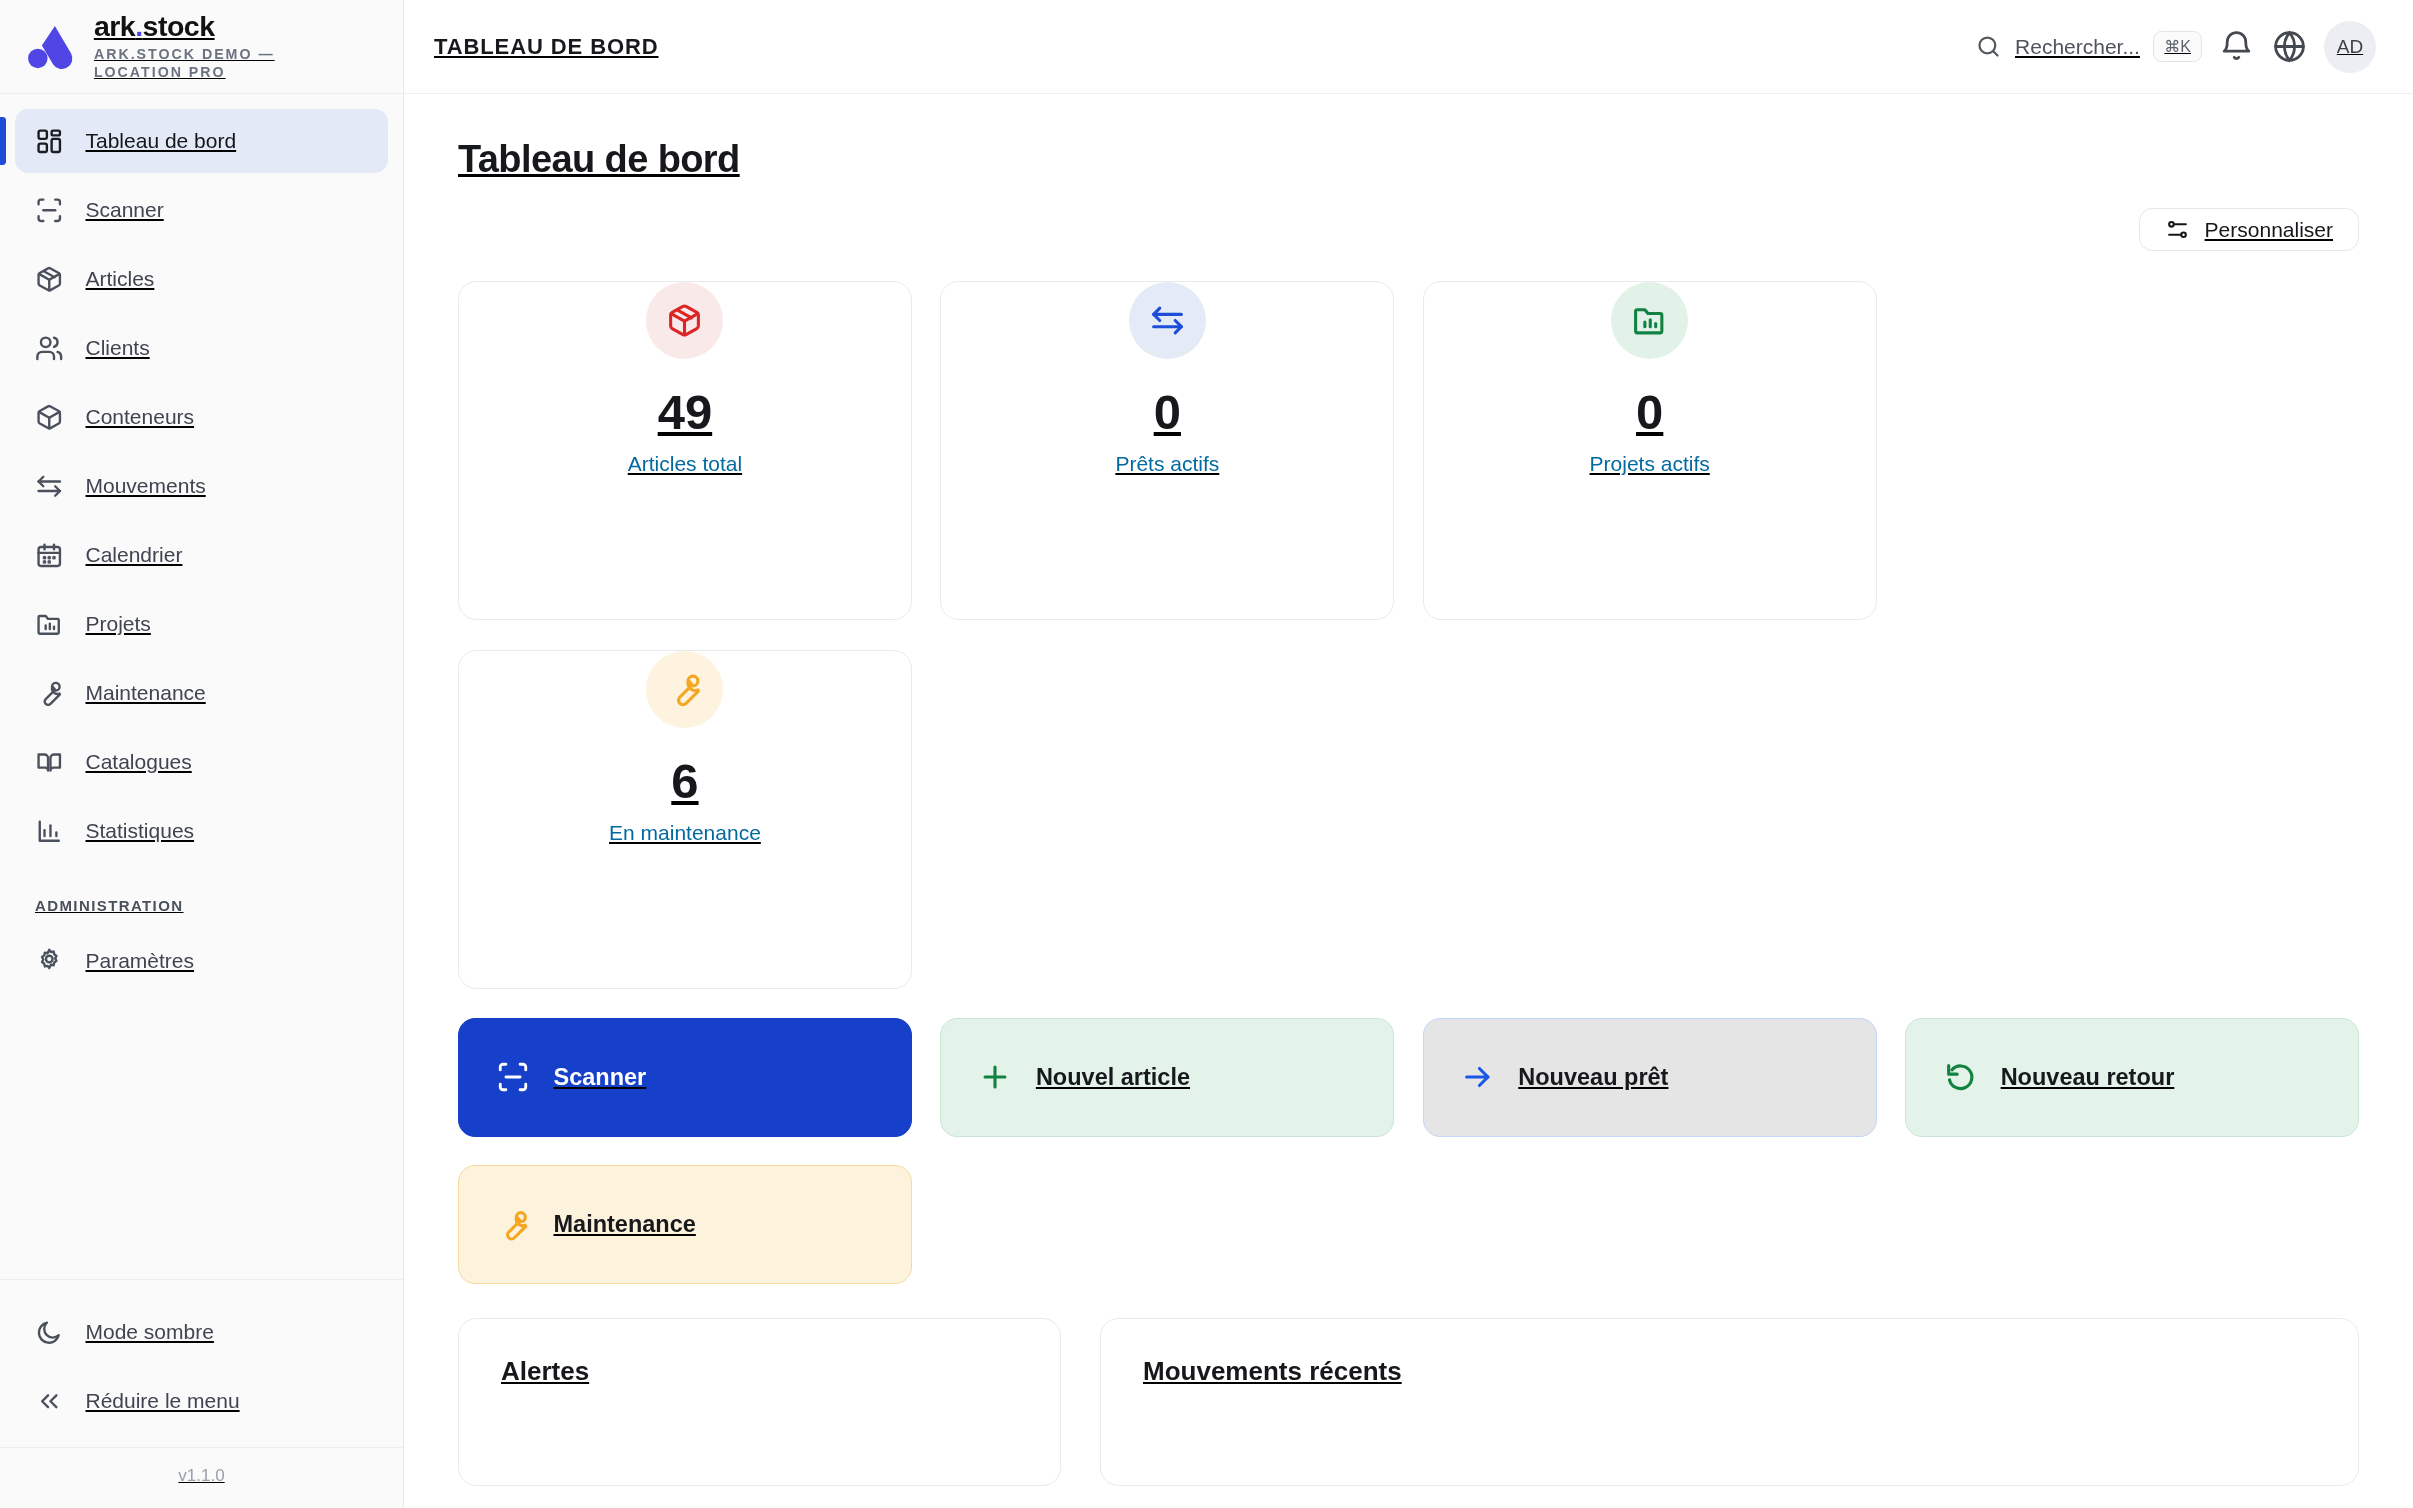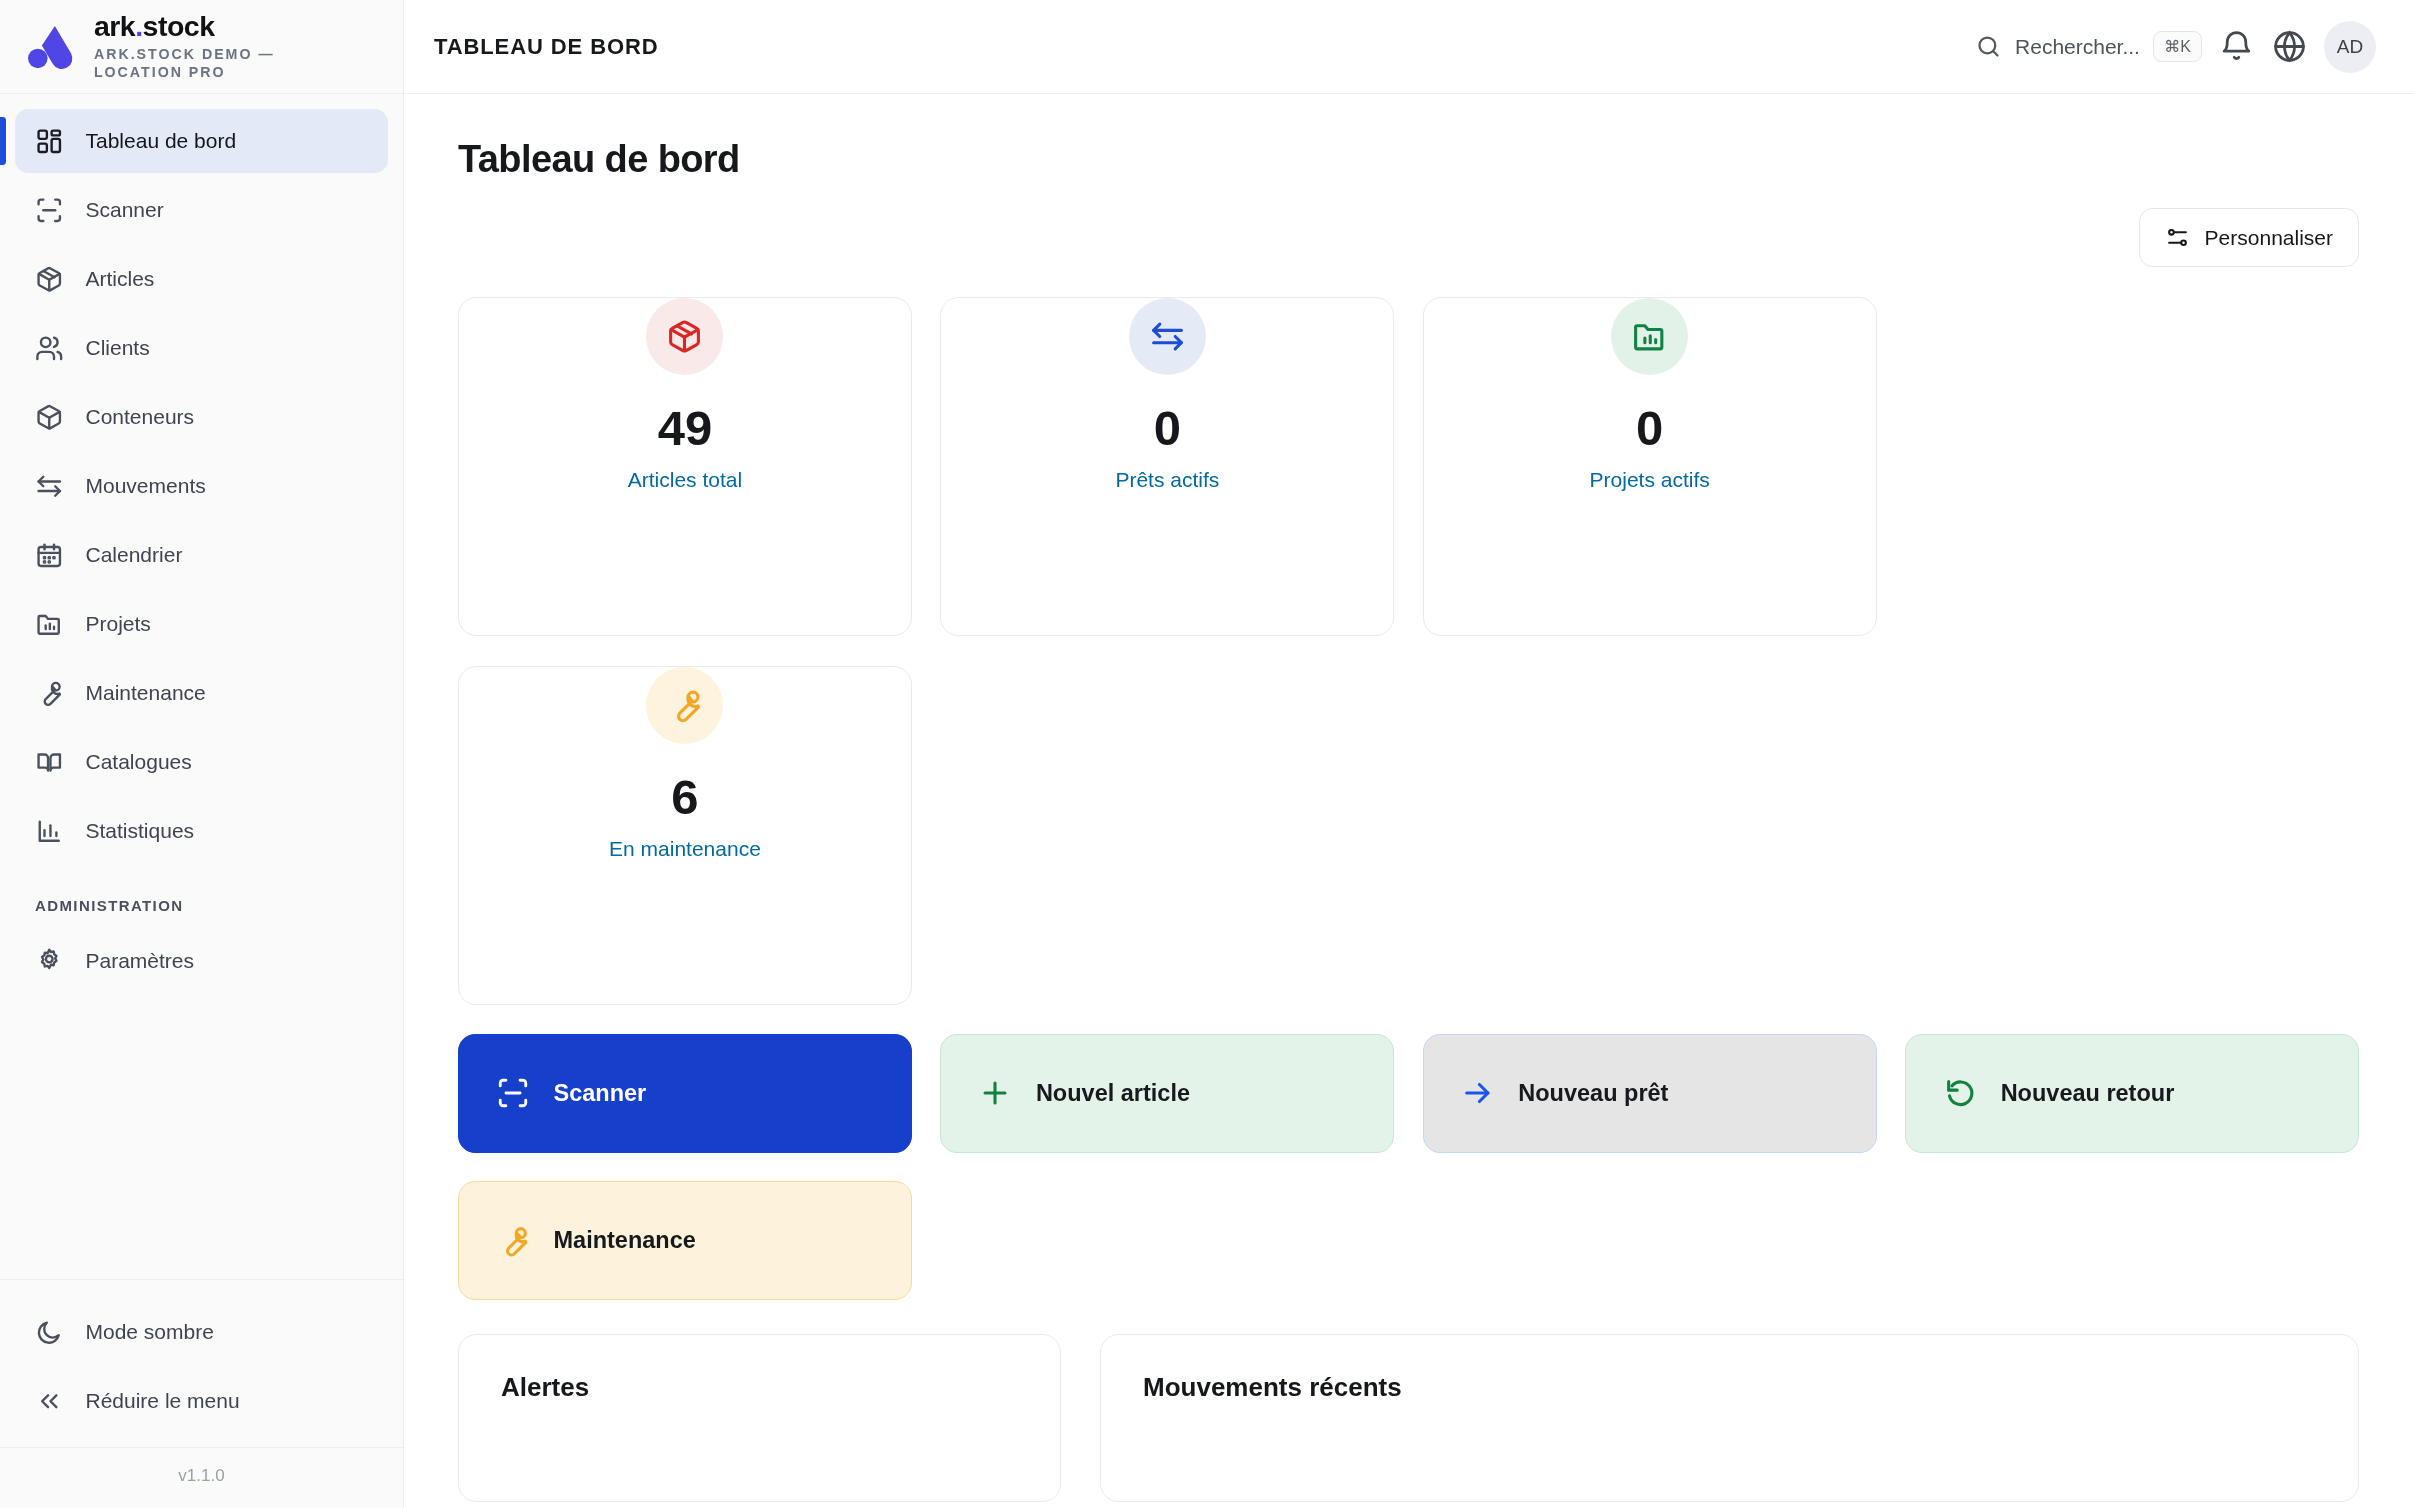--- a/index.html
+++ b/index.html
@@ -2,21 +2,21 @@
 <html lang="fr" style="font-size:13.4px"><head>
 <meta charset="utf-8">
 <style>
   * { box-sizing: border-box; margin: 0; padding: 0; }
   html, body {
     width: 2413px; height: 1508px;
     font-family: "Liberation Sans", sans-serif;
     background: #ffffff;
     overflow: hidden;
   }
-  .app { display: flex; width: 2413px; height: 1508px; }
+  .app { display: flex; width: 2413px; height: 1508px; text-decoration: underline; }
 
   
   .sidebar {
     width: 404px; height: 1508px;
     background: #fafafa;
     border-right: 1.7px solid #e9eaec;
     display: flex; flex-direction: column;
     flex: 0 0 404px;
   }
   .brand {
@@ -112,21 +112,21 @@
     font-size: 38px; font-weight: 700; color: #16181c;
     letter-spacing: -0.6px;
     margin: 44px 0 0 0;
   }
 
   .customize-row { display: flex; justify-content: flex-end; margin-top: 27px; }
   .btn-outline {
     display: inline-flex; align-items: center; gap: 15px;
     border: 1.7px solid #e4e6ea; border-radius: 13.4px;
     background: #fff; color: #15171b;
-    font-size: 21px; padding: 16px 25px; cursor: pointer;
+    font-size: 21px; padding: 8px 25px; cursor: pointer;
   }
   .btn-outline svg { width: 25px; height: 25px; display:block; }
 
   
   .stats-grid {
     display: grid;
     grid-template-columns: repeat(4, 1fr);
     gap: 28.5px;
     margin-top: 30px;
   }

